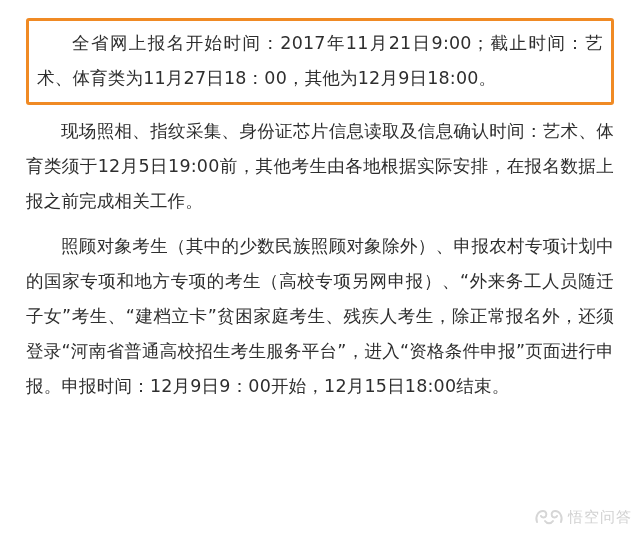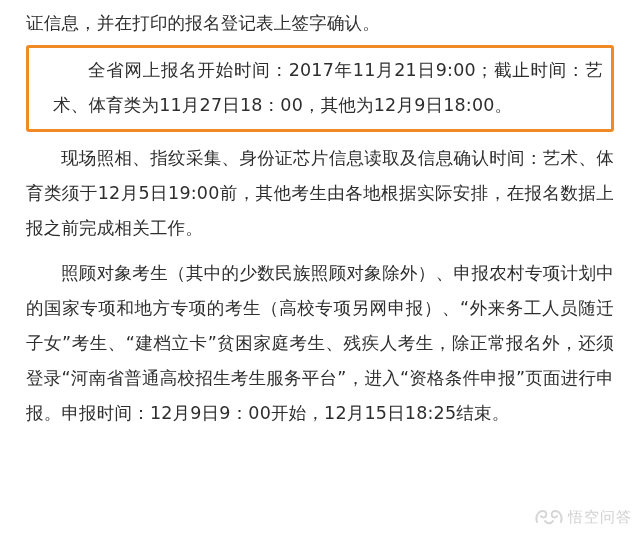--- a/index.html
+++ b/index.html
@@ -30,24 +30,24 @@
     text-justify: inter-ideograph;
     color: #2e2e2e;
     margin: 0;
     text-indent: 2em;
     word-break: break-all;
   }
   .para.no-indent {
     text-indent: 0;
   }
   .highlight-box {
-    margin: 4px 0 2px 0;
+    margin: 12px 0 2px 0;
     border: 3px solid #f08a24;
     border-radius: 3px;
-    padding: 5px 8px 6px 24px;
+    padding: 5px 8px 6px 8px;
     box-sizing: border-box;
   }
   .highlight-box .para {
     text-indent: 2em;
   }
   .spacer-sm { height: 7px; }
   .spacer-md { height: 10px; }
 
   
   .watermark {
@@ -70,33 +70,32 @@
     color: #c9c9c9;
     letter-spacing: 1px;
     font-family: "DejaVu Sans", "Liberation Sans", sans-serif;
   }
 </style>
 </head>
 <body>
 
 <div class="page">
 
-  <p class="para no-indent">证信息，并在打印的报名登记表上签字确认。</p>
 
   <div class="highlight-box">
     <p class="para">全省网上报名开始时间：2017年11月21日9:00；截止时间：艺术、体育类为11月27日18：00，其他为12月9日18:00。</p>
   </div>
 
   <div class="spacer-sm"></div>
 
   <p class="para">现场照相、指纹采集、身份证芯片信息读取及信息确认时间：艺术、体育类须于12月5日19:00前，其他考生由各地根据实际安排，在报名数据上报之前完成相关工作。</p>
 
   <div class="spacer-md"></div>
 
-  <p class="para">照顾对象考生（其中的少数民族照顾对象除外）、申报农村专项计划中的国家专项和地方专项的考生（高校专项另网申报）、“外来务工人员随迁子女”考生、“建档立卡”贫困家庭考生、残疾人考生，除正常报名外，还须登录“河南省普通高校招生考生服务平台”，进入“资格条件申报”页面进行申报。申报时间：12月9日9：00开始，12月15日18:25结束。</p>
+  <p class="para">照顾对象考生（其中的少数民族照顾对象除外）、申报农村专项计划中的国家专项和地方专项的考生（高校专项另网申报）、“外来务工人员随迁子女”考生、“建档立卡”贫困家庭考生、残疾人考生，除正常报名外，还须登录“河南省普通高校招生考生服务平台”，进入“资格条件申报”页面进行申报。申报时间：12月9日9：00开始，12月15日18:00结束。</p>
 
   <div class="watermark">
     <span class="wm-logo">
       <svg width="30" height="19" viewBox="0 0 30 19" xmlns="http://www.w3.org/2000/svg">
         <path d="M3 14 C1 9 4 3 9 3 C12 3 13 6 12 8 C11 10 8 10 7 8" fill="none" stroke="#cfcfcf" stroke-width="2" stroke-linecap="round"></path>
         <path d="M27 14 C29 9 26 3 21 3 C18 3 17 6 18 8 C19 10 22 10 23 8" fill="none" stroke="#cfcfcf" stroke-width="2" stroke-linecap="round"></path>
         <path d="M11 13 C13 16 17 16 19 13" fill="none" stroke="#cfcfcf" stroke-width="2" stroke-linecap="round"></path>
       </svg>
     </span>
     <span class="wm-text">悟空问答</span>

